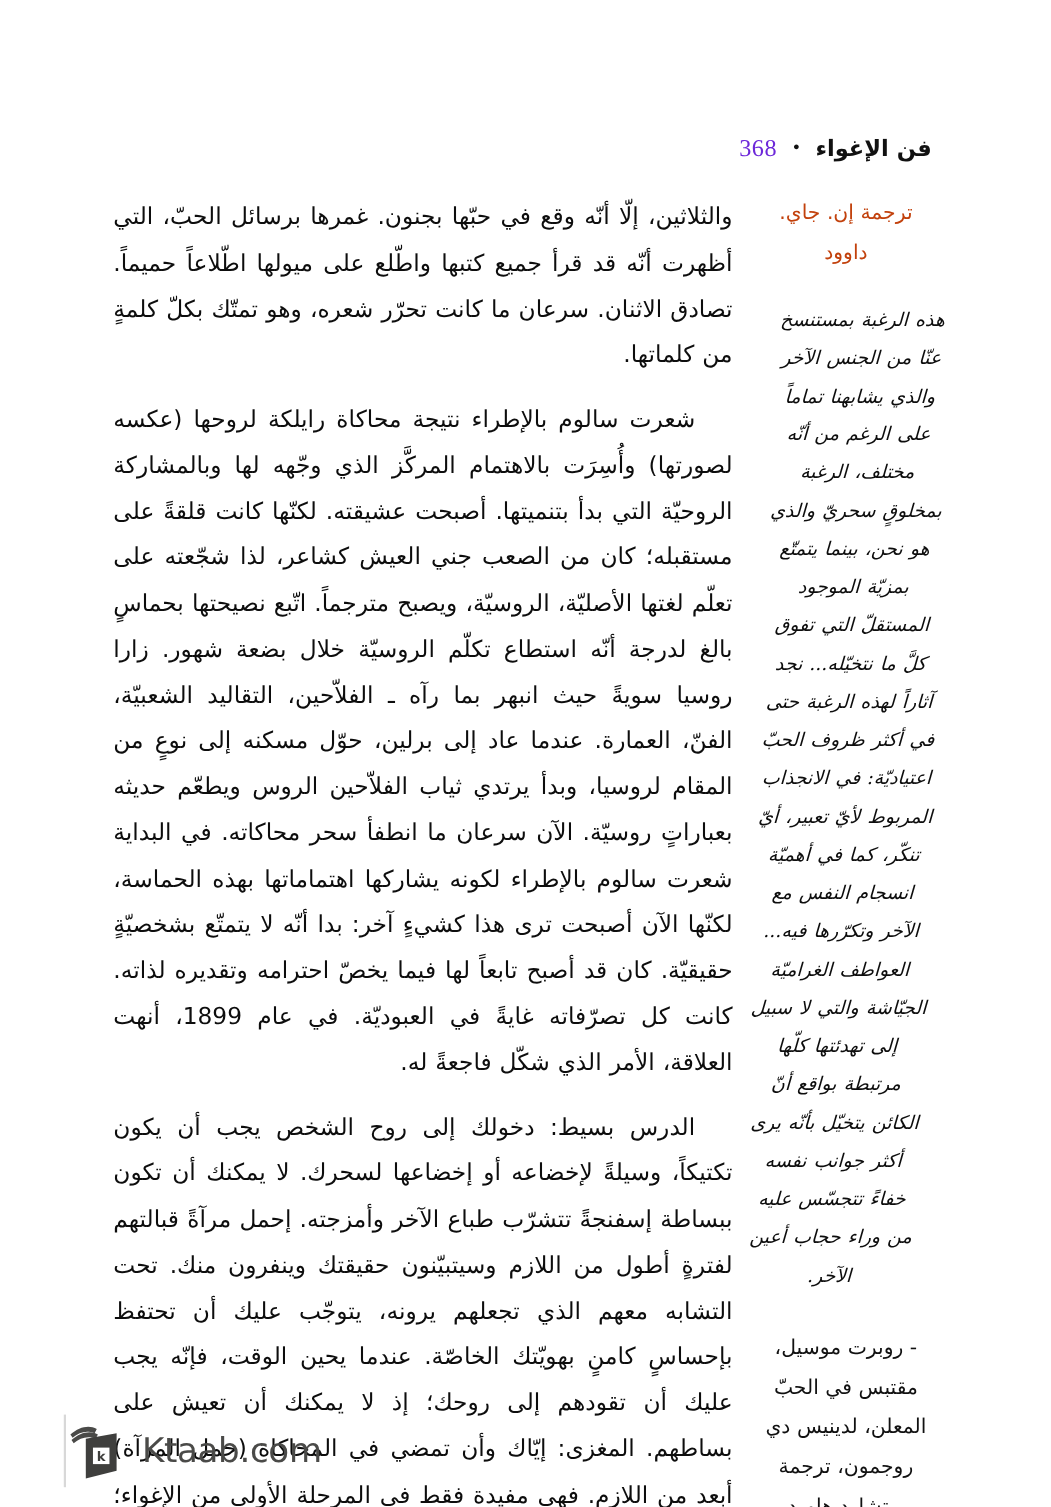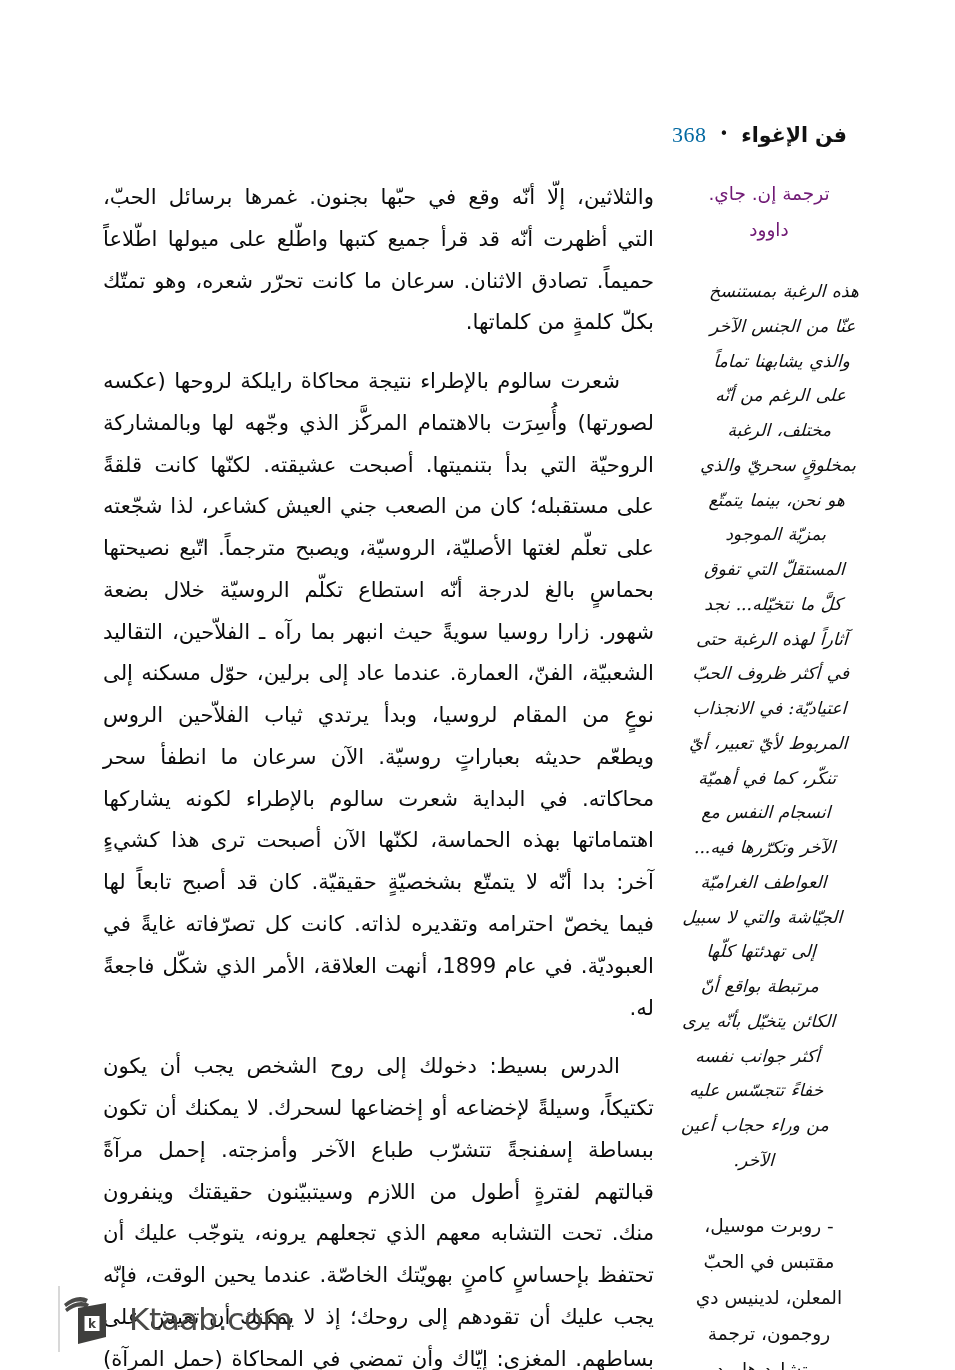--- a/index.html
+++ b/index.html
@@ -41,21 +41,21 @@
   .header-dot {
     font-size: 15px;
     line-height: 1;
     color: #111;
     position: relative;
     top: -3px;
   }
   .header-pageno {
     font-family: "Liberation Serif", "DejaVu Serif", serif;
     font-size: 22px;
-    color: #0369a1;
+    color: #6d28d9;
     letter-spacing: 0.5px;
   }
 
   
   .body-area {
     position: absolute;
     top: 176px;
     right: 105px;
     left: 103px;
     height: 1020px;
@@ -69,21 +69,21 @@
     width: 162px;
     flex: 0 0 162px;
     margin-left: 22px;
     direction: rtl;
     text-align: center;
   }
   .sidenote-source {
     font-family: "DejaVu Sans", "Liberation Sans", sans-serif;
     font-size: 18.5px;
     line-height: 1.95;
-    color: #701a75;
+    color: #c2410c;
     text-align: center;
     margin-bottom: 26px;
   }
   .sidenote-quote {
     font-family: "DejaVu Serif", "Liberation Serif", serif;
     font-style: italic;
     font-size: 17.2px;
     line-height: 2.02;
     color: #0d0d0d;
     text-align: center;
@@ -104,21 +104,21 @@
     flex: 1 1 auto;
     direction: rtl;
     text-align: justify;
     text-align-last: right;
   }
   .para {
     font-family: "DejaVu Sans", "Liberation Sans", sans-serif;
     font-size: 21.2px;
     line-height: 1.97;
     color: #0d0d0d;
-    margin: 0 12px 17px 0;
+    margin: 0 0 17px 0;
     text-indent: 34px;
     word-spacing: 0.5px;
   }
   .para.no-indent { text-indent: 0; }
   .para:last-child { margin-bottom: 0; }
 
   
   .watermark {
     position: absolute;
     left: 62px;

